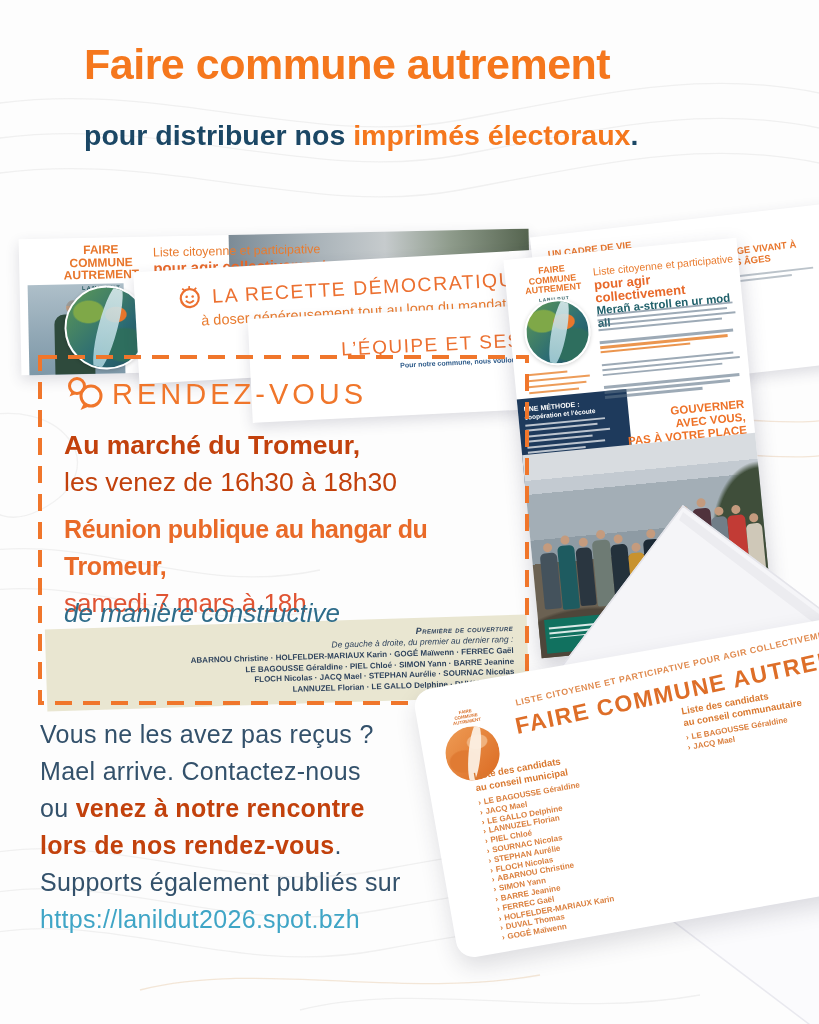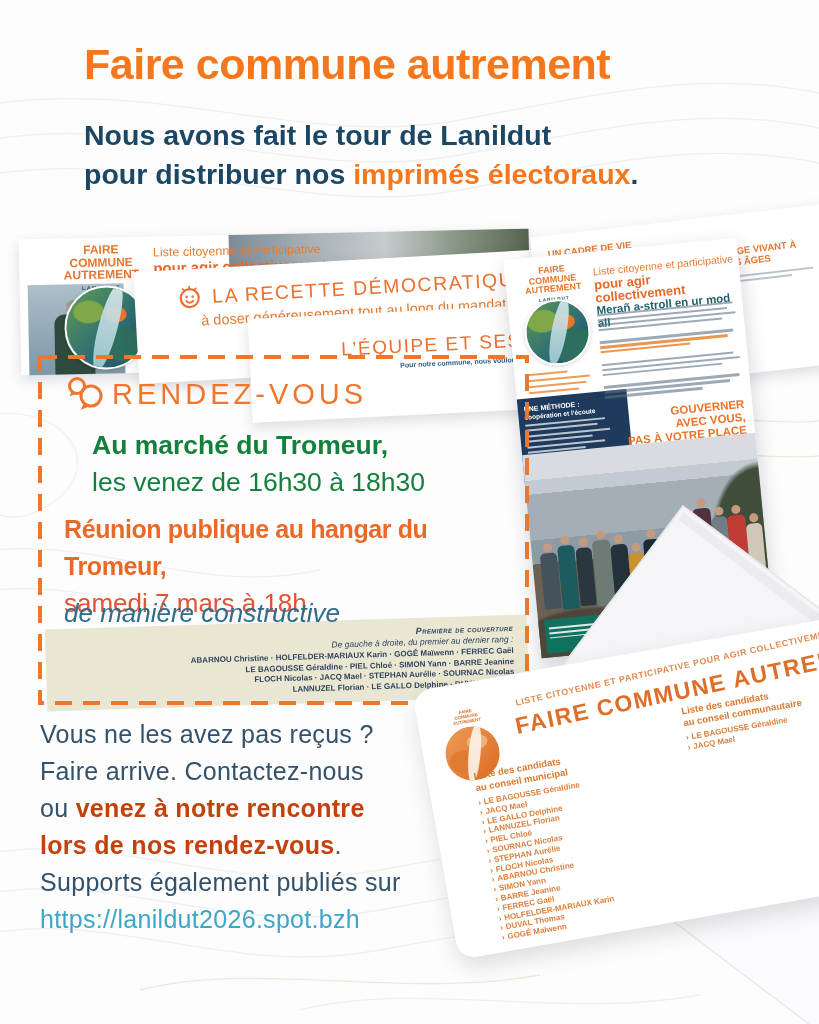--- a/index.html
+++ b/index.html
@@ -100,21 +100,21 @@
     z-index:6;text-align:right;padding:8px 14px 0 0;box-sizing:border-box;color:#31455E;}
   .credits .h{font-size:9px;font-weight:700;font-style:italic;font-variant:small-caps;letter-spacing:.4px;}
   .credits .i{font-size:8.5px;font-style:italic;margin:1px 0 2px;}
   .credit-row{font-size:8px;font-weight:700;line-height:10.5px;}
 
   
   .rdv{left:38px;top:355px;width:491px;height:350px;z-index:7;}
   .rdv-border{left:0;top:0;}
   .rdv-head{left:26px;top:20px;display:flex;align-items:center;gap:6px;}
   .rdv-head .t{font-size:29px;letter-spacing:4px;color:#F0762B;}
-  .e1{left:26px;top:72px;font-size:26.5px;color:#15803d;line-height:37px;margin-left:28px;}
+  .e1{left:26px;top:72px;font-size:26.5px;color:#c2410c;line-height:37px;}
   .e1 .b{font-weight:700;}
   .e2{left:26px;top:156px;line-height:37px;}
   .e2 .b{font-size:25px;font-weight:700;color:#E96A28;letter-spacing:-0.4px;}
   .e2 .r{font-size:26px;color:#E05433;}
   .tagline{left:26px;top:240px;font-size:26px;font-style:italic;color:#2E6C8A;line-height:37px;}
 
   
   .envelope{left:0;top:0;z-index:8;pointer-events:none;}
 
   
@@ -171,21 +171,20 @@
     </g>
     <g fill="none" stroke="#F2E3D3" stroke-width="1.3" opacity="0.9">
       <path d="M620,430 C700,400 790,440 870,410"></path>
       <path d="M620,465 C700,435 790,475 870,445"></path>
       <path d="M140,990 C260,960 400,1000 540,975"></path>
     </g>
   </svg>
 
   <div class="abs title">Faire commune autrement</div>
   <div class="abs subtitle">
-    <div>Nous avons fait le tour de Lanildut</div>
     <div>
       <span>pour distribuer nos </span><span class="hl">imprimés électoraux</span><span>.</span>
     </div>
   </div>
 
   <div class="card card1">
     <div class="abs c1-strip"></div>
     <div class="abs c1-water"></div>
     <div class="abs c1-body"></div>
     <div class="abs c1-head"></div>
@@ -405,21 +404,21 @@
       <div class="bl-list">
           <div class="b-item"><span class="chev">›</span><span>LE BAGOUSSE Géraldine</span></div>
           <div class="b-item"><span class="chev">›</span><span>JACQ Mael</span></div>
         </div>
     </div>
 
   </div>
 
   <div class="abs contact">
     <div>Vous ne les avez pas reçus ?</div>
-    <div>Faire arrive. Contactez-nous</div>
+    <div>Mael arrive. Contactez-nous</div>
     <div><span>ou </span><span class="b">venez à notre rencontre</span></div>
     <div><span class="b">lors de nos rendez-vous</span><span>.</span></div>
     <div>Supports également publiés sur</div>
     <div class="link">https://lanildut2026.spot.bzh</div>
   </div>
 
 
 </div>
 
 </body></html>

